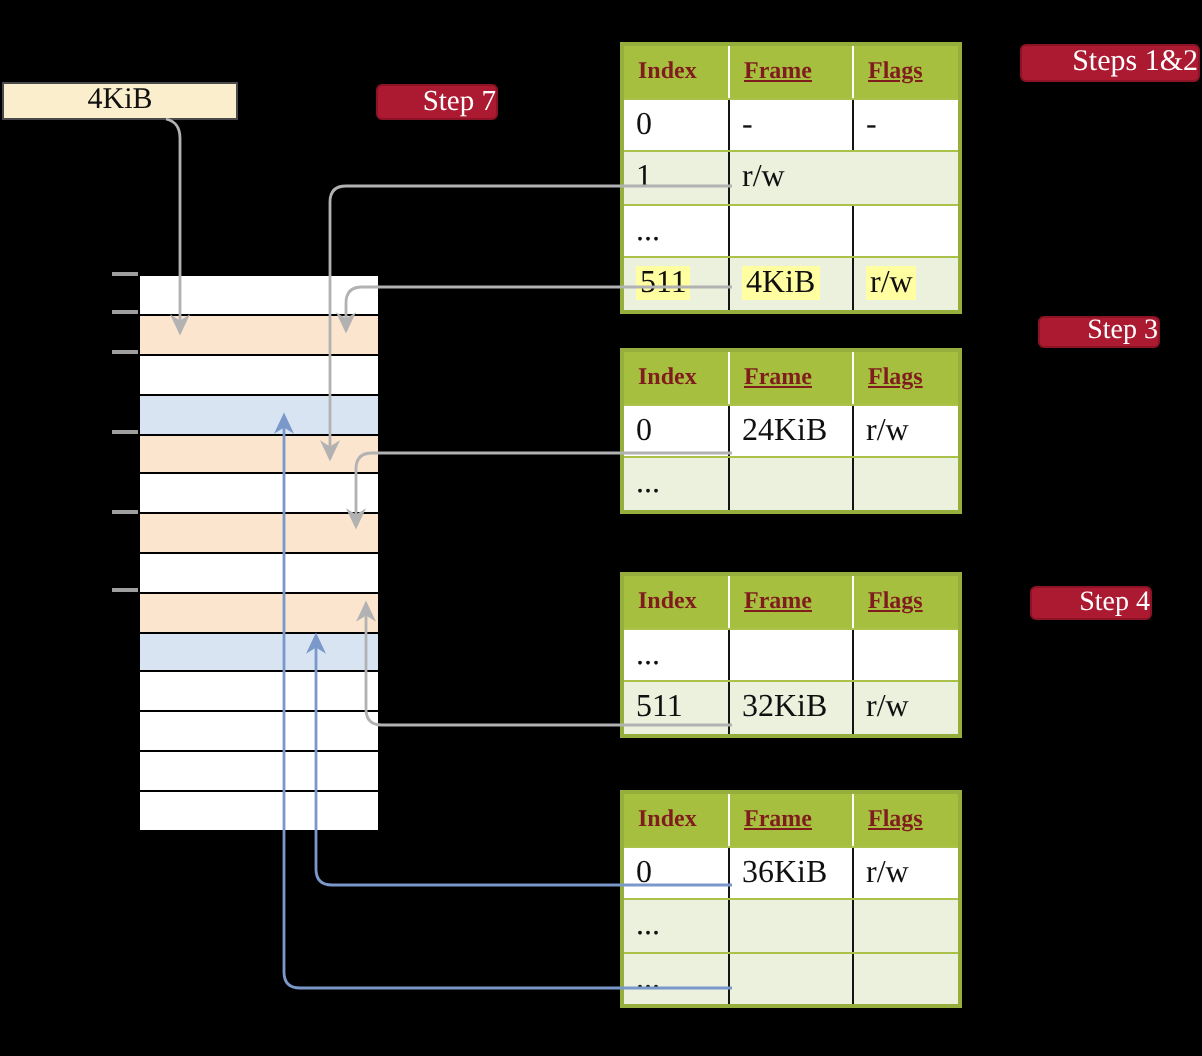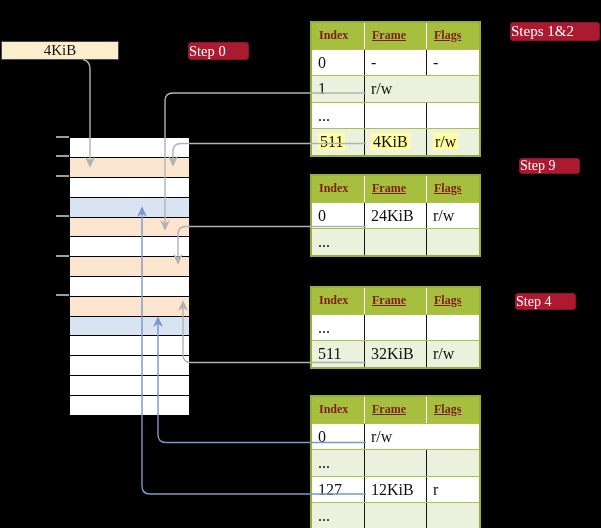--- a/index.html
+++ b/index.html
@@ -8,21 +8,21 @@
     font-family:"Liberation Serif","DejaVu Serif",serif;
   }
   
   .box4k{
     position:absolute;left:1px;top:41px;width:118px;height:18.5px;
     background:#fbeecd;border:1px solid #4a4a4a;box-sizing:border-box;
     color:#111;font-size:15px;line-height:17px;text-align:center;
   }
   
   .badge{
-    position:absolute;background:#ab1a31;color:#fff;text-align:left;
+    position:absolute;background:#ab1a31;color:#fff;text-align:right;
     border-radius:3px;box-sizing:border-box;border:1px solid #8c1226;
   }
   .b0 {left:188px;top:42px; width:61px;height:18px;font-size:14.5px;line-height:16.5px;}
   .b12{left:510px;top:22px; width:90px;height:19px;font-size:15px;line-height:17.5px;}
   .b3 {left:519px;top:158px;width:61px;height:16px;font-size:14px;line-height:14.5px;}
   .b4 {left:515px;top:265px;width:61px;height:17px;font-size:14px;line-height:15.5px;margin-top:28px;}
   
   .stack{
     position:absolute;left:69px;top:136.5px;width:121px;
     border:1px solid #000;box-sizing:border-box;background:#fff;
@@ -61,23 +61,23 @@
 </style>
 </head>
 <body>
 
 <div class="canvas">
 
   <div class="box4k">
     <span>4KiB</span>
   </div>
 
-  <div class="badge b0">Step 0</div>
+  <div class="badge b0">Step 7</div>
   <div class="badge b12">Steps 1&amp;2</div>
-  <div class="badge b3">Step 9</div>
+  <div class="badge b3">Step 3</div>
   <div class="badge b4">Step 4</div>
 
   <div class="stack" id="stack">
       <div class="mrow free"></div>
       <div class="mrow table"></div>
       <div class="mrow free"></div>
       <div class="mrow data"></div>
       <div class="mrow table"></div>
       <div class="mrow free"></div>
       <div class="mrow table"></div>
@@ -159,31 +159,27 @@
         </div>
       </div>
       <div class="ptable" style="top: 395px;">
         <div class="thead">
           <div class="cell">Index</div>
           <div class="cell">Frame</div>
           <div class="cell">Flags</div>
         </div>
         <div class="trow">
           <div class="cell">0</div>
-          <div class="cell">r/w</div>
-        </div>
-        <div class="trow shaded">
-          <div class="cell">...</div>
-          <div class="cell"></div>
-          <div class="cell"></div>
-        </div>
-        <div class="trow">
-          <div class="cell">127</div>
-          <div class="cell">12KiB</div>
-          <div class="cell">r</div>
+          <div class="cell">36KiB</div>
+          <div class="cell">r/w</div>
+        </div>
+        <div class="trow shaded">
+          <div class="cell">...</div>
+          <div class="cell"></div>
+          <div class="cell"></div>
         </div>
         <div class="trow shaded">
           <div class="cell">...</div>
           <div class="cell"></div>
           <div class="cell"></div>
         </div>
       </div>
     </div>
 
   <svg class="edges" id="edges" width="601" height="528" viewBox="0 0 601 528">

